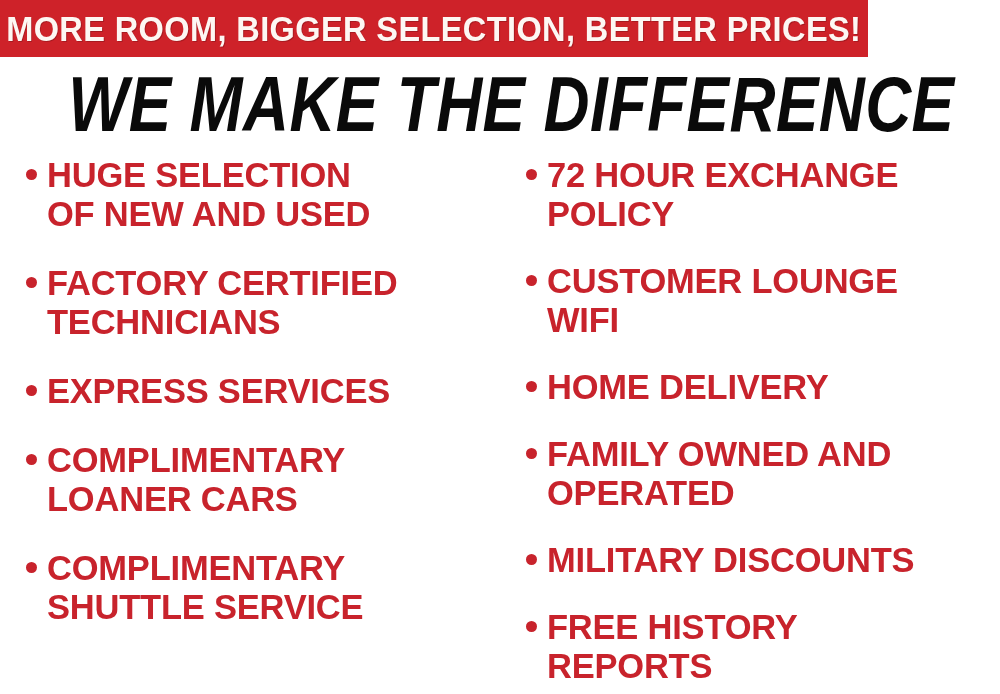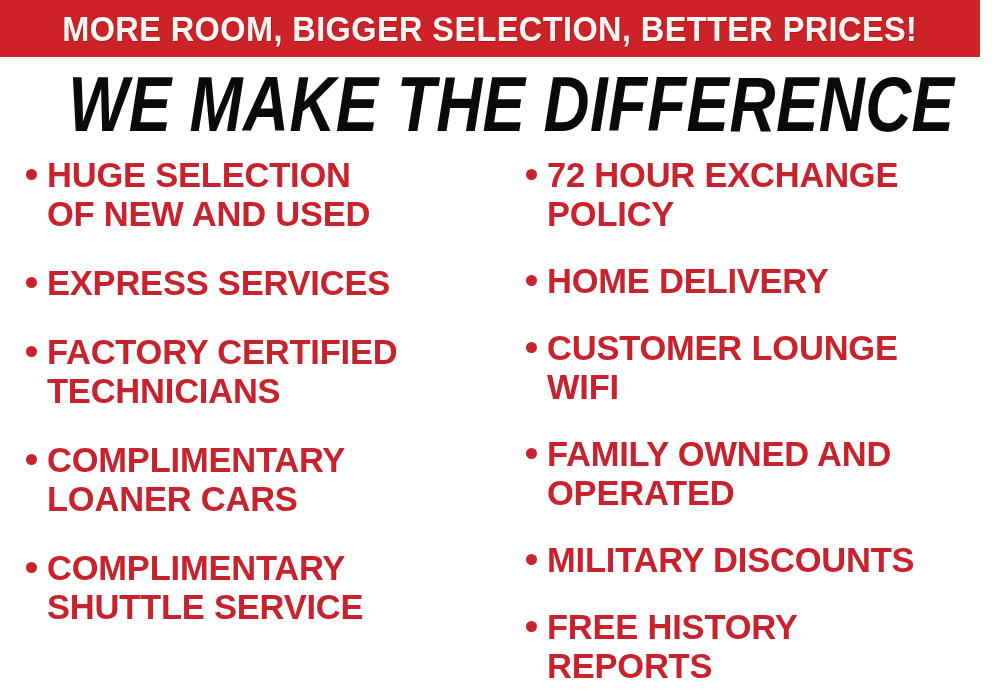--- a/index.html
+++ b/index.html
@@ -17,21 +17,21 @@
     height: 694px;
     background: #ffffff;
     overflow: hidden;
   }
 
   
   .banner {
     position: absolute;
     left: 0;
     top: 0;
-    width: 980px;
+    width: 868px;
     height: 57px;
     background: #ce2229;
     display: flex;
     align-items: center;
     justify-content: center;
   }
   .banner-text {
     color: #fdf7f3;
     font-family: "Liberation Sans Narrow", "Liberation Sans", sans-serif;
     font-weight: bold;
@@ -130,26 +130,26 @@
   <div class="columns">
 
     <div class="col col-left">
       <div class="bullet">
         <span class="dot"></span>
         <span class="btext">HUGE SELECTION
 OF NEW AND USED</span>
       </div>
       <div class="bullet">
         <span class="dot"></span>
-        <span class="btext">EXPRESS SERVICES</span>
+        <span class="btext">FACTORY CERTIFIED
+TECHNICIANS</span>
       </div>
       <div class="bullet">
         <span class="dot"></span>
-        <span class="btext">FACTORY CERTIFIED
-TECHNICIANS</span>
+        <span class="btext">EXPRESS SERVICES</span>
       </div>
       <div class="bullet">
         <span class="dot"></span>
         <span class="btext">COMPLIMENTARY
 LOANER CARS</span>
       </div>
       <div class="bullet">
         <span class="dot"></span>
         <span class="btext">COMPLIMENTARY
 SHUTTLE SERVICE</span>
@@ -157,26 +157,26 @@
     </div>
 
     <div class="col col-right">
       <div class="bullet">
         <span class="dot"></span>
         <span class="btext">72 HOUR EXCHANGE
 POLICY</span>
       </div>
       <div class="bullet">
         <span class="dot"></span>
-        <span class="btext">HOME DELIVERY</span>
+        <span class="btext">CUSTOMER LOUNGE
+WIFI</span>
       </div>
       <div class="bullet">
         <span class="dot"></span>
-        <span class="btext">CUSTOMER LOUNGE
-WIFI</span>
+        <span class="btext">HOME DELIVERY</span>
       </div>
       <div class="bullet">
         <span class="dot"></span>
         <span class="btext">FAMILY OWNED AND
 OPERATED</span>
       </div>
       <div class="bullet">
         <span class="dot"></span>
         <span class="btext">MILITARY DISCOUNTS</span>
       </div>

